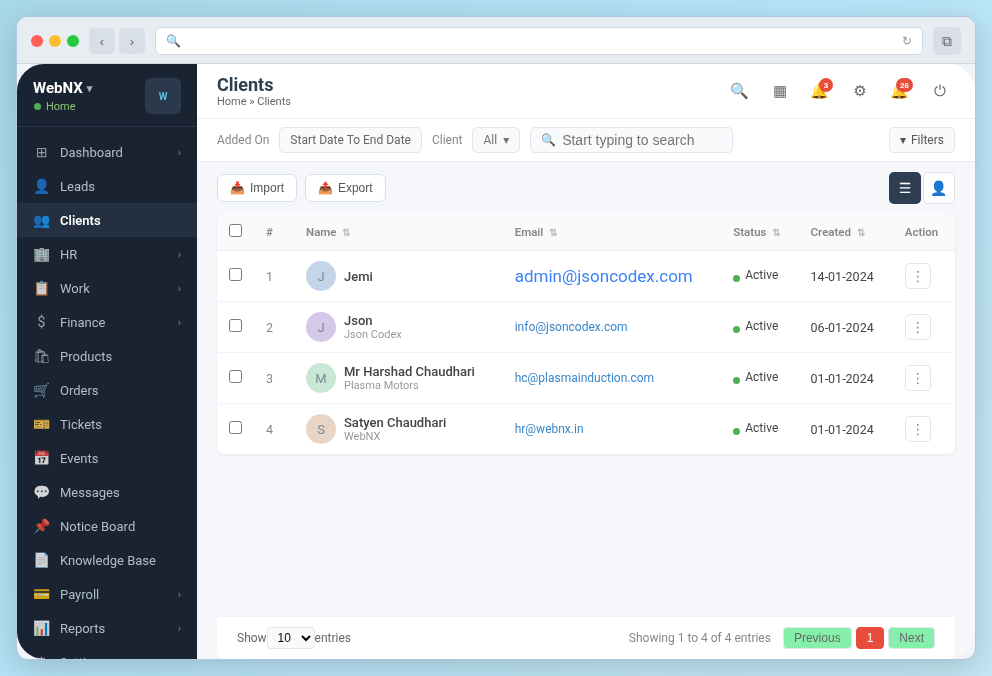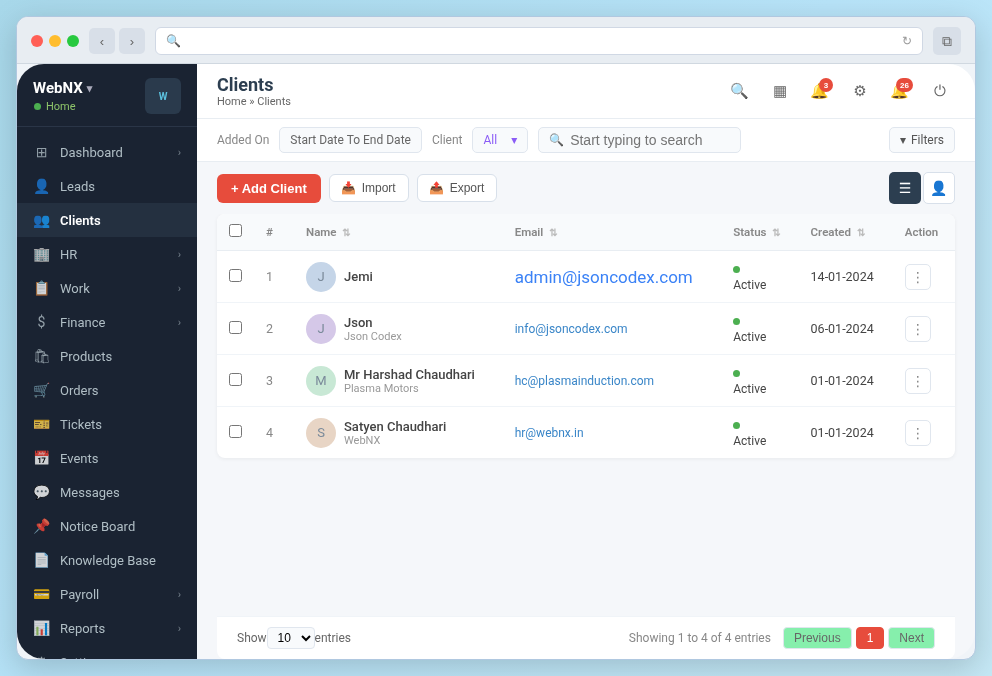--- a/index.html
+++ b/index.html
@@ -233,23 +233,23 @@
       color: #666;
       padding: 5px 10px;
       border: 1px solid #e0e6ee;
       border-radius: 5px;
       background: #f8fafc;
       cursor: pointer;
     }
     .client-filter {
       display: flex;
       align-items: center;
-      gap: 14px;
-      font-size: 12px;
-      color: #8b5cf6;
+      gap: 6px;
+      font-size: 12px;
+      color: #737373;
       padding: 5px 10px;
       border: 1px solid #e0e6ee;
       border-radius: 5px;
       background: #f8fafc;
     }
     .search-box {
       display: flex;
       align-items: center;
       gap: 6px;
       border: 1px solid #e0e6ee;
@@ -377,24 +377,23 @@
       align-items: center;
       justify-content: center;
       font-size: 13px;
       color: #7a8a9a;
       flex-shrink: 0;
       overflow: hidden;
     }
     .name-sub { font-size: 11px; color: #999; }
     .status-badge {
       display: inline-flex;
-      align-items: flex-start;
+      align-items: flex-end;
       gap: 5px;
       font-size: 12px;
-      flex-direction: column;
     }
     .status-dot { width: 7px; height: 7px; border-radius: 50%; background: #4caf50; }
     .action-dots {
       width: 26px; height: 26px;
       display: flex; align-items: center; justify-content: center;
       border: 1px solid #e0e6ee;
       border-radius: 5px;
       cursor: pointer;
       color: #888;
       font-size: 14px;
@@ -602,21 +601,20 @@
           <span style="color:#aaa;font-size:12px;">🔍</span>
           <input type="text" placeholder="Start typing to search" style="">
         </div>
         <div class="filter-btn">
           <span>▾</span>
           <span>Filters</span>
         </div>
       </div>
 
       <div class="action-bar">
-        <button class="btn-add">+ Add Client</button>
         <button class="btn-outline">
           <span>📥</span>
           <span>Import</span>
         </button>
         <button class="btn-outline">
           <span>📤</span>
           <span>Export</span>
         </button>
         <div class="view-toggle">
           <button class="view-btn active">☰</button>

